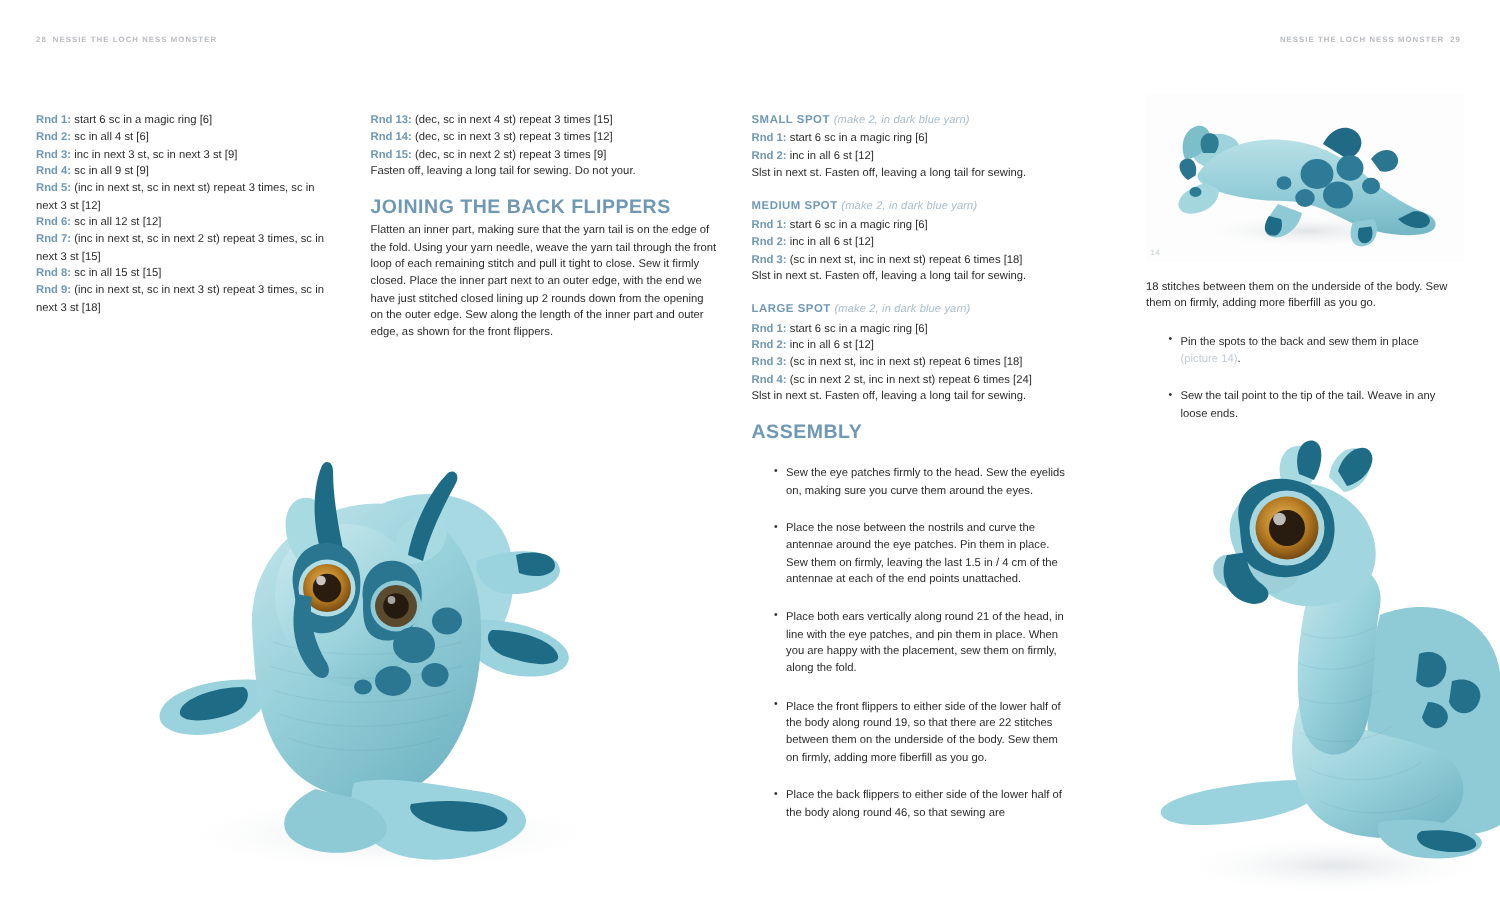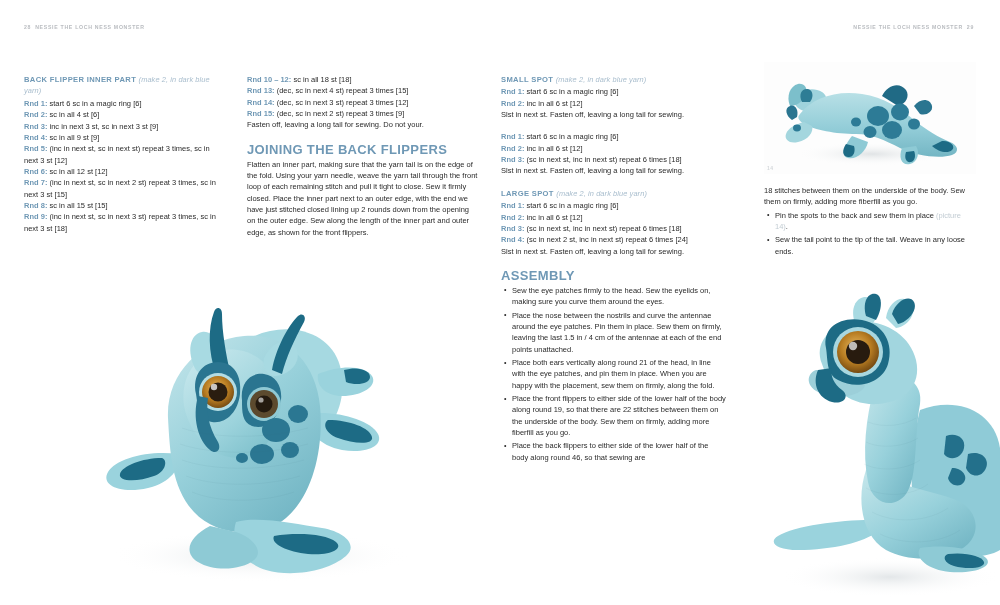--- a/index.html
+++ b/index.html
@@ -90,21 +90,21 @@
   .gap { height: 11px; }
 
   ul.bullets {
     margin: 0;
     padding: 0;
     list-style: none;
   }
   ul.bullets > li {
     position: relative;
     padding-left: 9px;
-    margin: 2px;
+    margin: 14px;
     font-size: 7.5px;
     line-height: 11.35px;
     color: #2b2b2b;
   }
   ul.bullets > li:before {
     content: "\2022";
     position: absolute;
     left: 1px;
     top: -0.5px;
     color: #2b2b2b;
@@ -152,37 +152,32 @@
 <div class="spread">
 
   <div class="runhead runhead-left">
     <span class="folio">28</span><span>NESSIE THE LOCH NESS MONSTER</span>
   </div>
   <div class="runhead runhead-right">
     <span>NESSIE THE LOCH NESS MONSTER</span><span class="folio" style="margin-right:0;margin-left:4px;">29</span>
   </div>
 
   <div class="col c1">
-    <div class="sec-head">
-      <span>BACK FLIPPER INNER PART</span>
-      <span class="qual">(make 2, in dark blue yarn)</span>
-    </div>
     <p class="body"><span class="rnd">Rnd 1:</span><span> start 6 sc in a magic ring [6]</span></p>
     <p class="body"><span class="rnd">Rnd 2:</span><span> sc in all 4 st [6]</span></p>
     <p class="body"><span class="rnd">Rnd 3:</span><span> inc in next 3 st, sc in next 3 st [9]</span></p>
     <p class="body"><span class="rnd">Rnd 4:</span><span> sc in all 9 st [9]</span></p>
     <p class="body"><span class="rnd">Rnd 5:</span><span> (inc in next st, sc in next st) repeat 3 times, sc in next 3 st [12]</span></p>
     <p class="body"><span class="rnd">Rnd 6:</span><span> sc in all 12 st [12]</span></p>
     <p class="body"><span class="rnd">Rnd 7:</span><span> (inc in next st, sc in next 2 st) repeat 3 times, sc in next 3 st [15]</span></p>
     <p class="body"><span class="rnd">Rnd 8:</span><span> sc in all 15 st [15]</span></p>
     <p class="body"><span class="rnd">Rnd 9:</span><span> (inc in next st, sc in next 3 st) repeat 3 times, sc in next 3 st [18]</span></p>
   </div>
 
   <div class="col c2">
-    <p class="body"><span class="rnd">Rnd 10 – 12:</span><span> sc in all 18 st [18]</span></p>
     <p class="body"><span class="rnd">Rnd 13:</span><span> (dec, sc in next 4 st) repeat 3 times [15]</span></p>
     <p class="body"><span class="rnd">Rnd 14:</span><span> (dec, sc in next 3 st) repeat 3 times [12]</span></p>
     <p class="body"><span class="rnd">Rnd 15:</span><span> (dec, sc in next 2 st) repeat 3 times [9]</span></p>
     <p class="body">Fasten off, leaving a long tail for sewing. Do not your.</p>
     <div class="gap"></div>
     <div class="sec-head-plain">JOINING THE BACK FLIPPERS</div>
     <p class="body">Flatten an inner part, making sure that the yarn tail is on the edge of the fold. Using your yarn needle, weave the yarn tail through the front loop of each remaining stitch and pull it tight to close. Sew it firmly closed. Place the inner part next to an outer edge, with the end we have just stitched closed lining up 2 rounds down from the opening on the outer edge. Sew along the length of the inner part and outer edge, as shown for the front flippers.</p>
   </div>
 
   <div class="col c3">
@@ -190,20 +185,24 @@
     <div class="sec-head">
       <span>SMALL SPOT</span>
       <span class="qual">(make 2, in dark blue yarn)</span>
     </div>
     <p class="body"><span class="rnd">Rnd 1:</span><span> start 6 sc in a magic ring [6]</span></p>
     <p class="body"><span class="rnd">Rnd 2:</span><span> inc in all 6 st [12]</span></p>
     <p class="body">Slst in next st. Fasten off, leaving a long tail for sewing.</p>
 
     <div class="gap"></div>
 
+    <div class="sec-head">
+      <span>MEDIUM SPOT</span>
+      <span class="qual">(make 2, in dark blue yarn)</span>
+    </div>
     <p class="body"><span class="rnd">Rnd 1:</span><span> start 6 sc in a magic ring [6]</span></p>
     <p class="body"><span class="rnd">Rnd 2:</span><span> inc in all 6 st [12]</span></p>
     <p class="body"><span class="rnd">Rnd 3:</span><span> (sc in next st, inc in next st) repeat 6 times [18]</span></p>
     <p class="body">Slst in next st. Fasten off, leaving a long tail for sewing.</p>
 
     <div class="gap"></div>
 
     <div class="sec-head">
       <span>LARGE SPOT</span>
       <span class="qual">(make 2, in dark blue yarn)</span>

